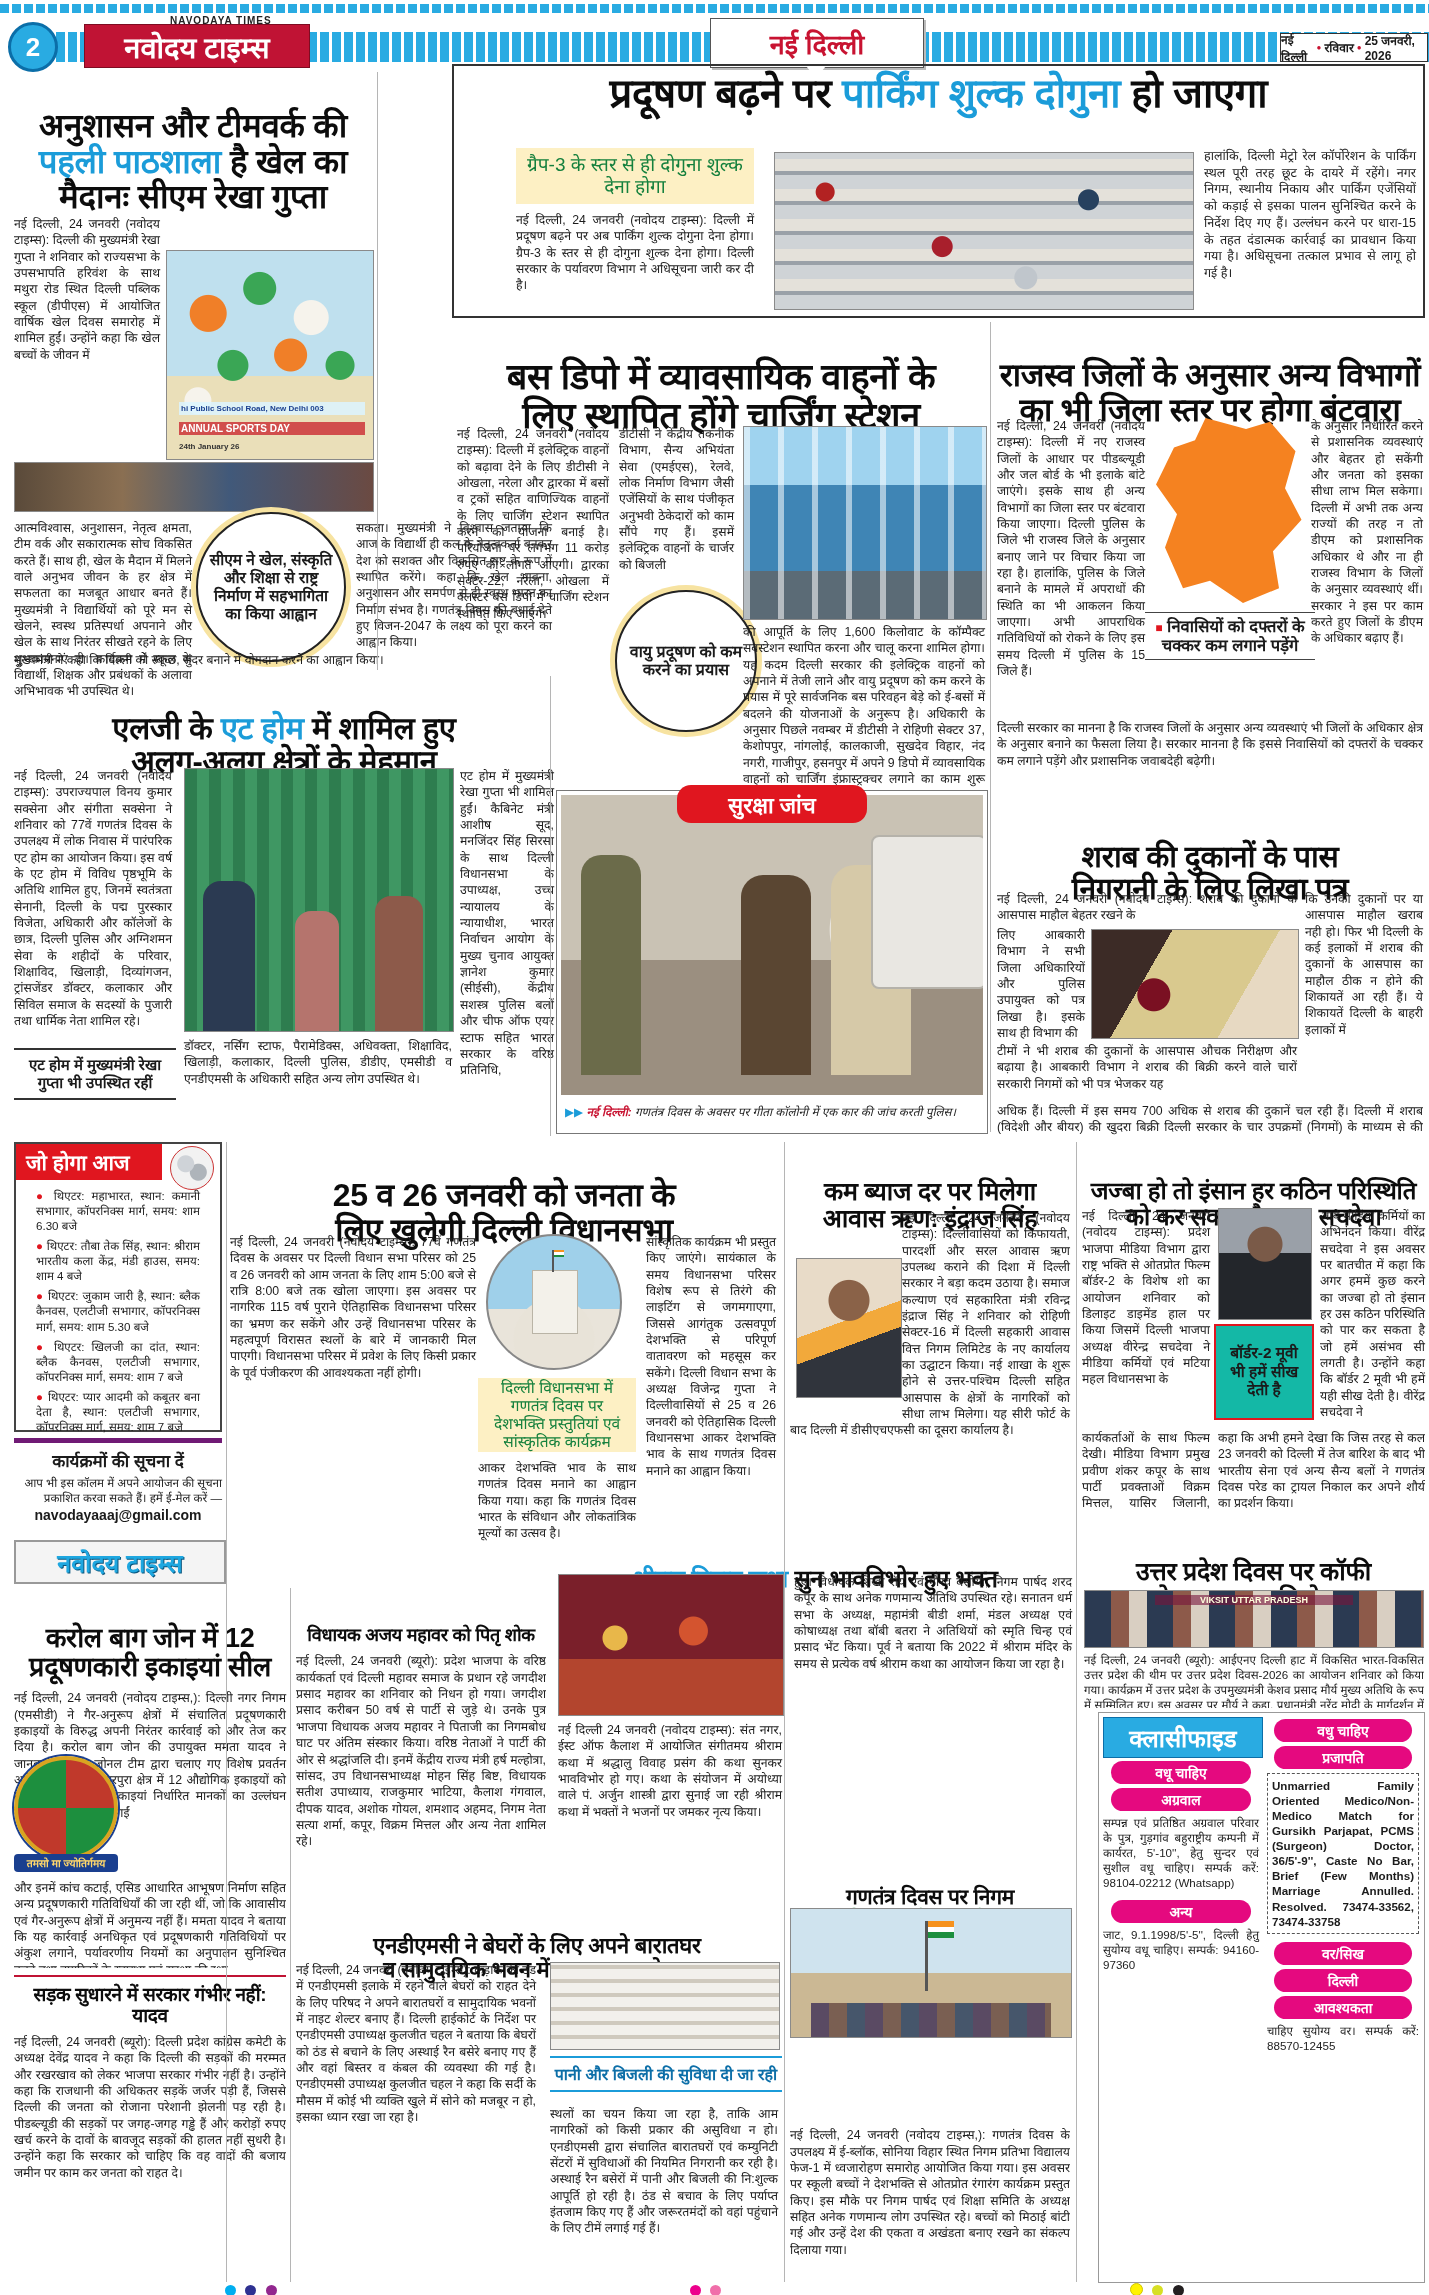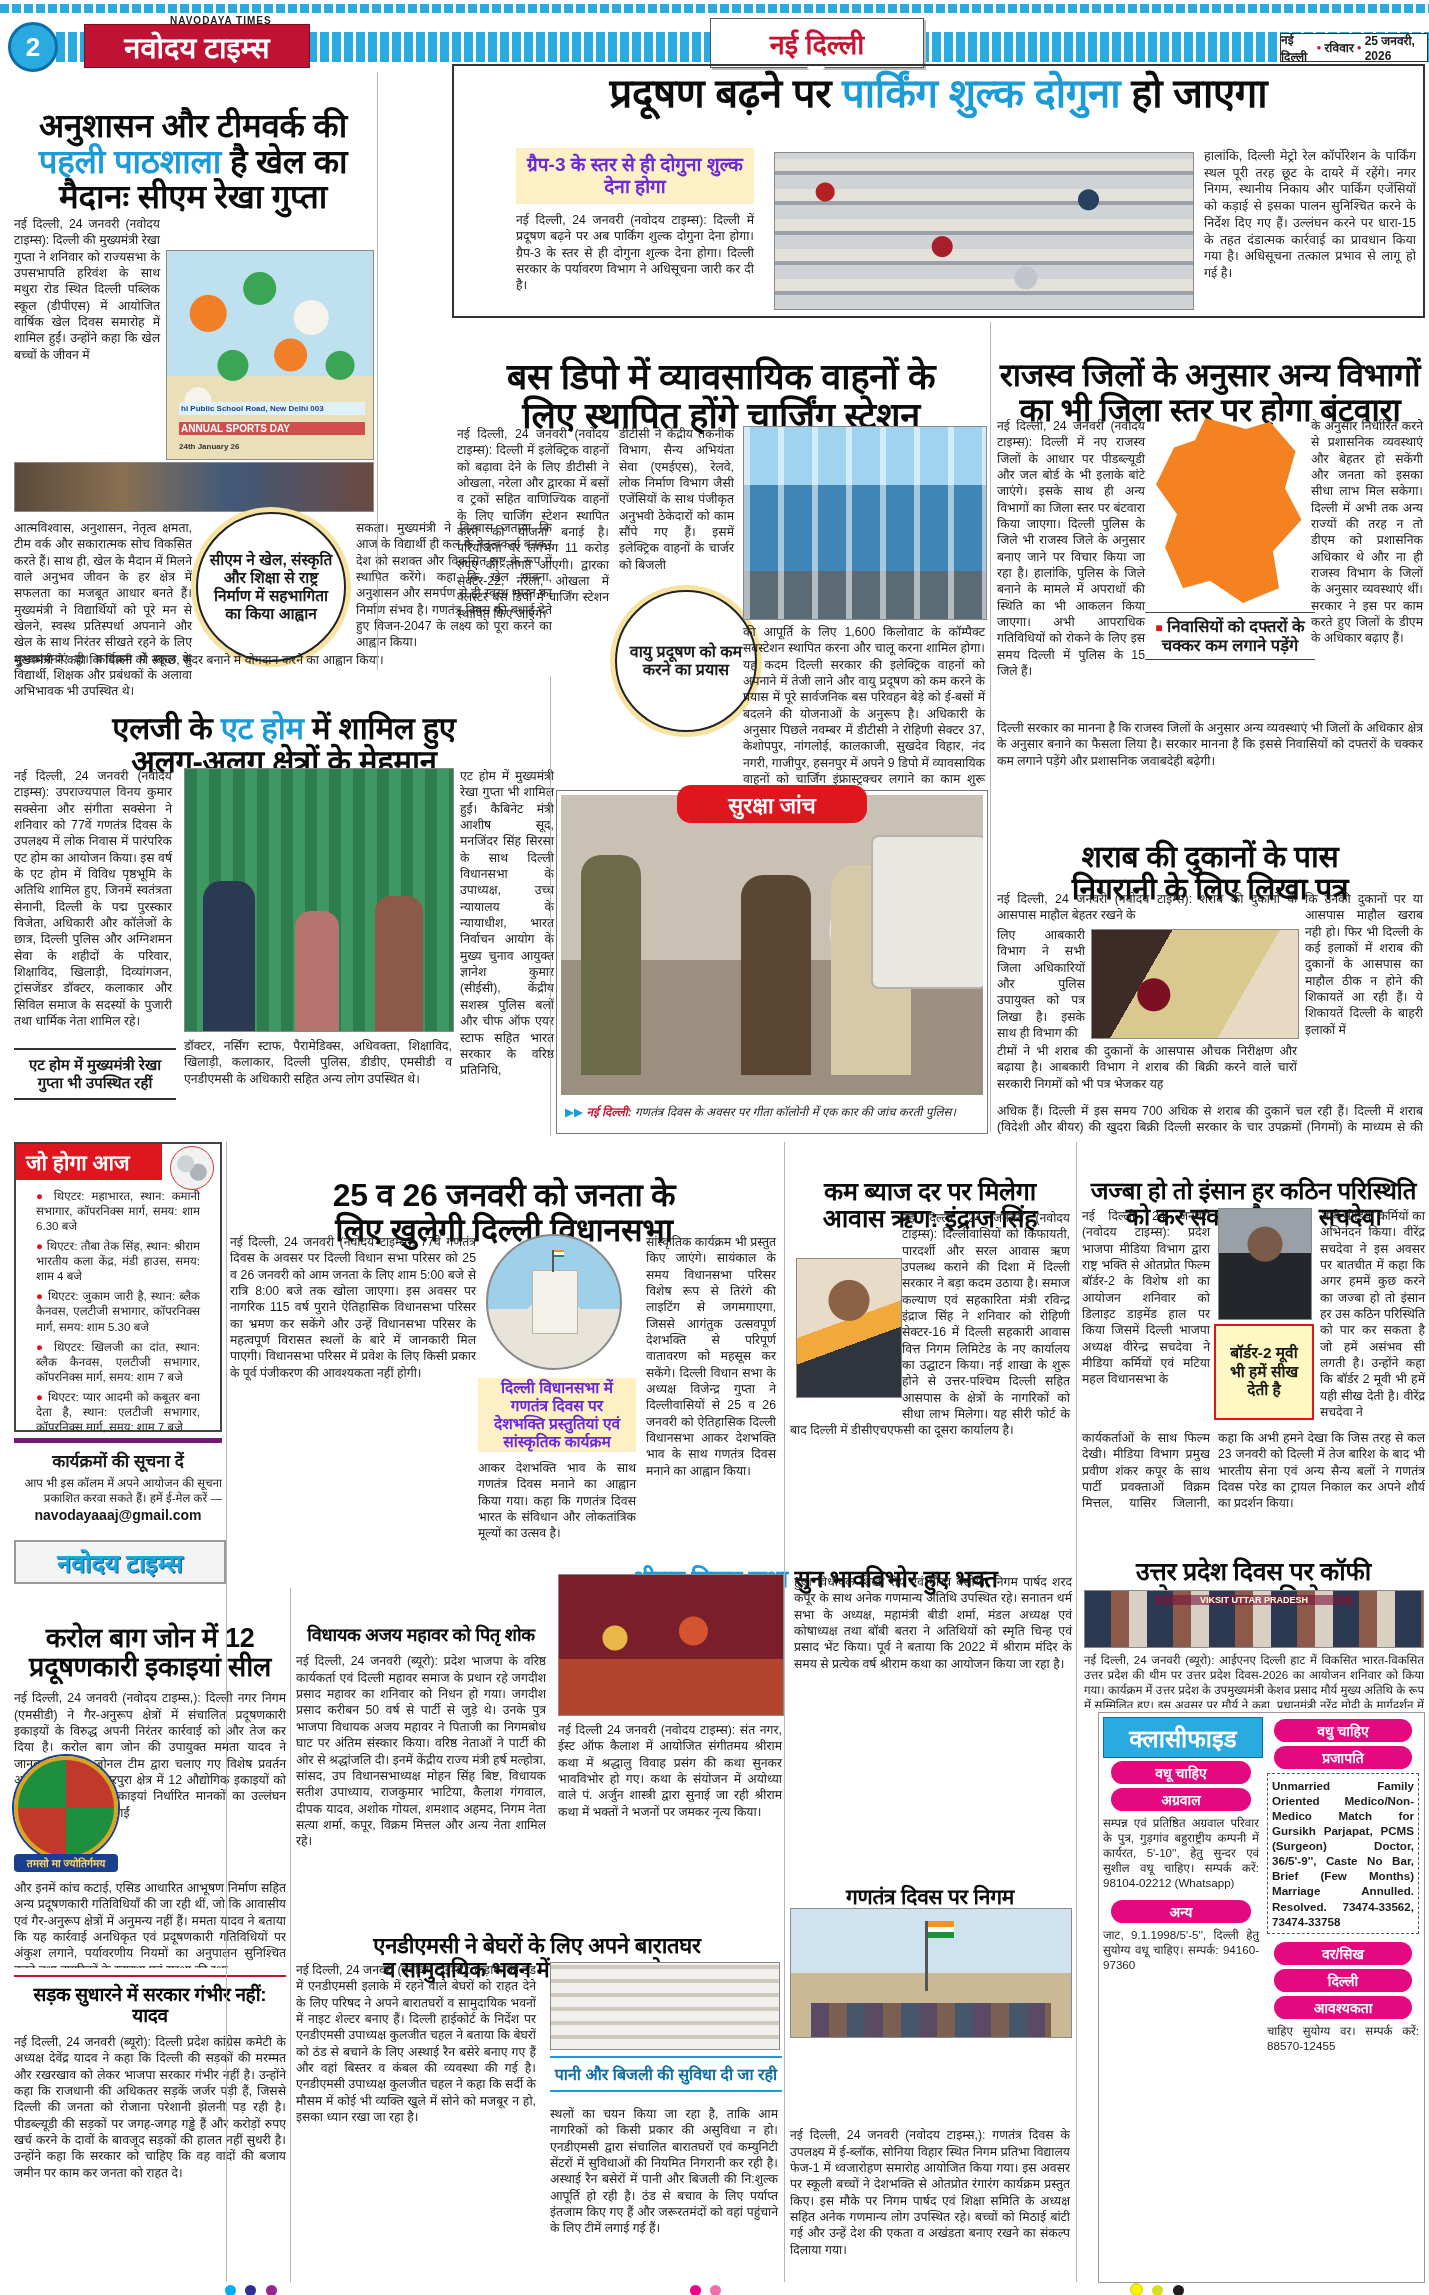--- a/index.html
+++ b/index.html
@@ -9,21 +9,21 @@
   .b{font-size:12.3px;line-height:1.33;text-align:justify;color:#1c1c1c;}
   .b-sm{font-size:11.6px;line-height:1.3;text-align:justify;color:#1c1c1c;}
   .hl{font-weight:700;color:#0c0c0c;text-align:center;line-height:1.08;letter-spacing:-.3px;margin-top:36px;}
   .blue{color:#1b9cd9;}
   .green{color:#1d8f3e;}
   .stripes{background:repeating-linear-gradient(90deg,#29abe2 0 9px,#ffffff 9px 12px);}
   .ph{position:absolute;border:1px solid #8a8a8a;overflow:hidden;}
   .circle-co{position:absolute;border-radius:50%;background:#fff;border:2px solid #222;
      box-shadow:0 0 0 5px #f7e3a1;display:flex;align-items:center;justify-content:center;
      text-align:center;font-weight:700;padding:10px;box-sizing:border-box;line-height:1.15;}
-  .subbox{background:#fdf0c4;text-align:center;font-weight:700;color:#6d28d9;
+  .subbox{background:#fdf0c4;text-align:center;font-weight:400;color:#15803d;
      display:flex;align-items:center;justify-content:center;line-height:1.15;padding:4px 8px;box-sizing:border-box;}
   .redbadge{background:#e0161f;color:#fff;font-weight:700;border-radius:14px;
      display:flex;align-items:center;justify-content:center;}
   .cap{font-size:11.8px;font-style:italic;color:#222;}
   .cap .arr{color:#1b9cd9;font-style:normal;}
   .cap .loc{color:#c81331;font-weight:700;}
   .pill{background:#e5097f;color:#fff;font-weight:700;text-align:center;border-radius:13px;
      padding:2px 8px;font-size:14px;margin:4px auto;width:80%;}
   .colrule{position:absolute;width:1px;background:#b5b5b5;}
   .dot{width:11px;height:11px;border-radius:50%;display:inline-block;margin-right:5px;}
@@ -229,21 +229,21 @@
     </div>
   </div>
 
   <div class="abs" style="left:1082px;top:1142px;width:343px;height:372px">
     <div class="hl" style="font-size:24px">
       <div>जज्बा हो तो इंसान हर कठिन परिस्थिति</div>
       <div>को कर सकता है पार : सचदेवा</div>
     </div>
     <div class="abs b" style="left:0;top:66px;width:128px;height:250px">नई दिल्ली, 24 जनवरी (नवोदय टाइम्स): प्रदेश भाजपा मीडिया विभाग द्वारा राष्ट्र भक्ति से ओतप्रोत फिल्म बॉर्डर-2 के विशेष शो का आयोजन शनिवार को डिलाइट डाइमेंड हाल पर किया जिसमें दिल्ली भाजपा अध्यक्ष वीरेन्द्र सचदेवा ने मीडिया कर्मियों एवं मटिया महल विधानसभा के</div>
     <div class="ph" style="left:136px;top:66px;width:92px;height:110px;background:radial-gradient(circle at 50% 32%,#7a5a48 0 17px,transparent 18px),linear-gradient(#9aa0a8 0 40%,#23262b 40%)"></div>
-    <div class="abs" style="left:132px;top:182px;width:100px;height:96px;border:2.5px solid #e0161f;background:#fef9c3;display:flex;align-items:center;justify-content:center;text-align:center;font-weight:800;font-size:15.5px;line-height:1.2;padding:8px;box-sizing:border-box">बॉर्डर-2 मूवी भी हमें सीख देती है</div>
+    <div class="abs" style="left:132px;top:182px;width:100px;height:96px;border:2.5px solid #e0161f;background:#14b8a6;display:flex;align-items:center;justify-content:center;text-align:center;font-weight:800;font-size:15.5px;line-height:1.2;padding:8px;box-sizing:border-box">बॉर्डर-2 मूवी भी हमें सीख देती है</div>
     <div class="abs b" style="left:238px;top:66px;width:105px;height:250px">आये मीडिया कर्मियों का अभिनंदन किया। वीरेंद्र सचदेवा ने इस अवसर पर बातचीत में कहा कि अगर हममें कुछ करने का जज्बा हो तो इंसान हर उस कठिन परिस्थिति को पार कर सकता है जो हमें असंभव सी लगती है। उन्होंने कहा कि बॉर्डर 2 मूवी भी हमें यही सीख देती है। वीरेंद्र सचदेवा ने</div>
     <div class="abs b" style="left:0;top:288px;width:128px;height:82px;overflow:hidden">कार्यकर्ताओं के साथ फिल्म देखी। मीडिया विभाग प्रमुख प्रवीण शंकर कपूर के साथ पार्टी प्रवक्ताओं विक्रम मित्तल, यासिर जिलानी, नितिन त्यागी, विक्रम विधूड़ी एवं अमित गुप्ता ने प्रदेश भाजपा अध्यक्ष एवं फिल्म देखने</div>
     <div class="abs b" style="left:136px;top:288px;width:207px;height:82px;overflow:hidden">कहा कि अभी हमने देखा कि जिस तरह से कल 23 जनवरी को दिल्ली में तेज बारिश के बाद भी भारतीय सेना एवं अन्य सैन्य बलों ने गणतंत्र दिवस परेड का ट्रायल निकाल कर अपने शौर्य का प्रदर्शन किया।</div>
   </div>
 
   <div class="abs" style="left:558px;top:1530px;width:514px;height:310px">
     <div class="hl" style="font-size:24px">
       <span class="blue">श्रीराम विवाह कथा</span>
       <span>सुन भावविभोर हुए भक्त</span>
     </div>

